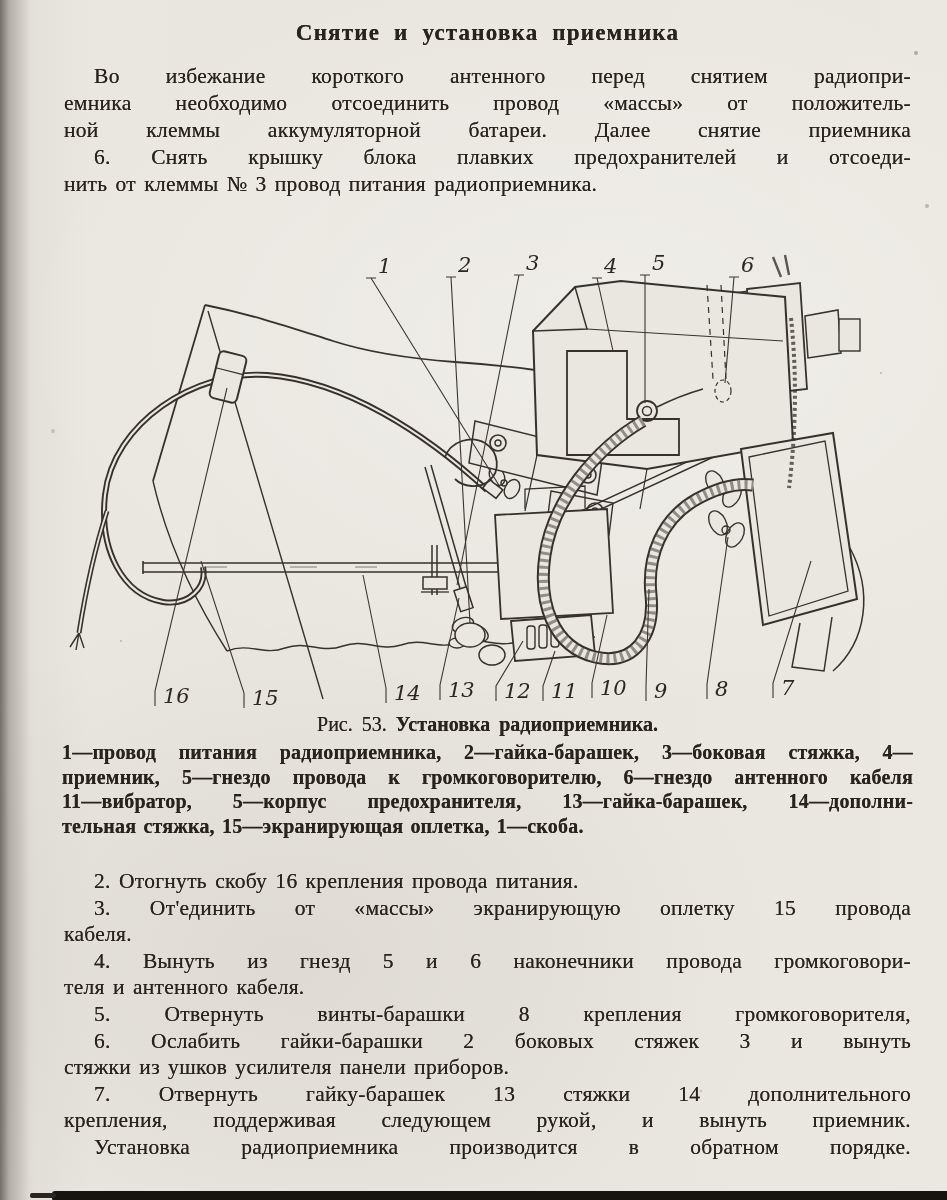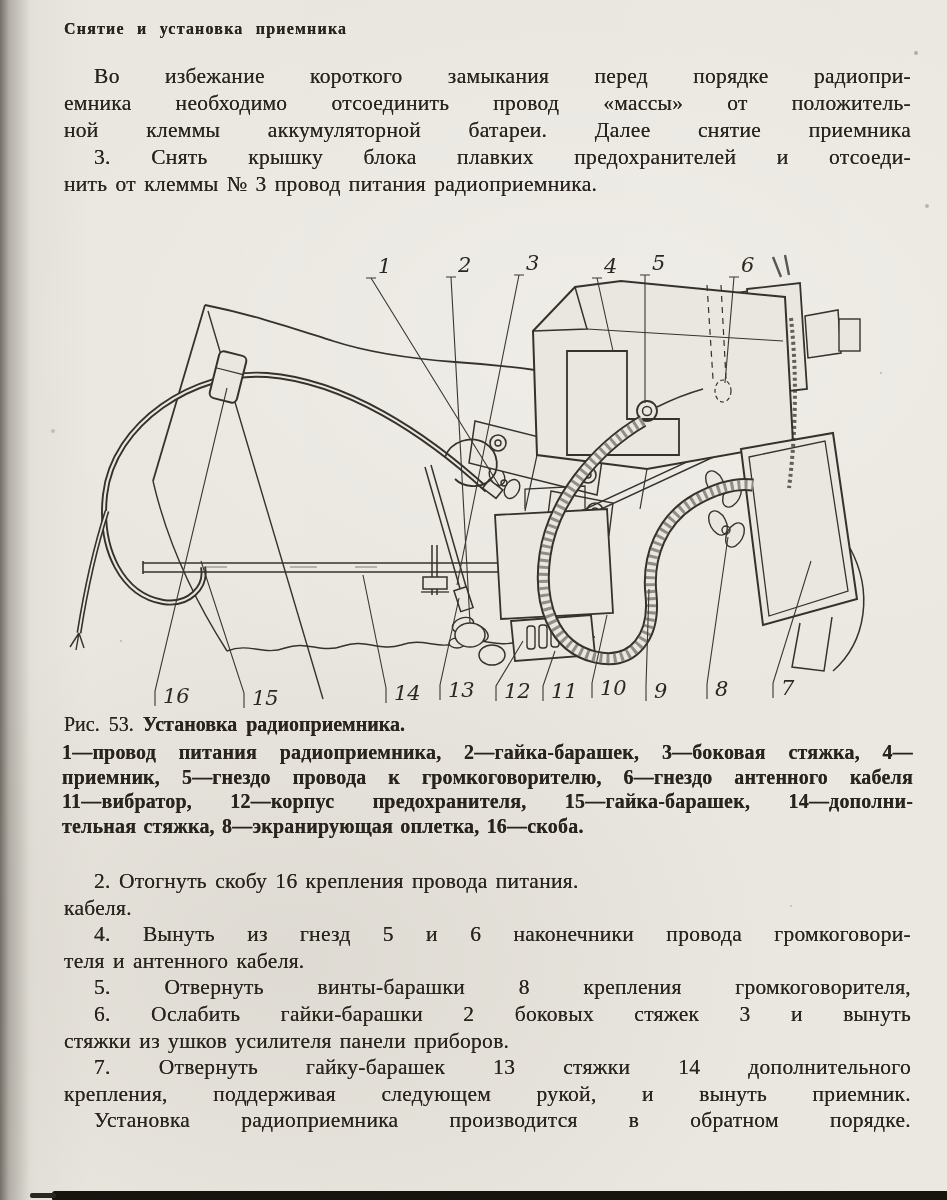--- a/index.html
+++ b/index.html
@@ -13,54 +13,54 @@
   }
   .edge-left{position:absolute;left:0;top:0;bottom:0;width:30px;pointer-events:none;
     background:linear-gradient(90deg,rgba(48,44,38,.55),rgba(48,44,38,.22) 9px,rgba(48,44,38,0) 30px);}
   .bottom-bar{position:absolute;left:52px;right:0;bottom:0;height:9px;background:#17130e;border-radius:3px 0 0 1px;}
   .bottom-bar-nub{position:absolute;left:30px;bottom:2px;width:26px;height:5px;background:#2a251e;border-radius:2px;}
   .specks{position:absolute;left:0;top:0;width:2px;height:2px;background:transparent;border-radius:50%;
     box-shadow:915px 52px 0 1px rgba(70,62,52,.35), 926px 205px 0 1px rgba(70,62,52,.3),
       880px 372px 0 0 rgba(70,62,52,.3), 120px 640px 0 0 rgba(70,62,52,.28),
       790px 905px 0 0 rgba(70,62,52,.25), 52px 430px 0 1px rgba(70,62,52,.22),
       700px 1090px 0 0 rgba(70,62,52,.25);}
-  .title{position:absolute;top:20px;left:64px;right:36px;text-align:left;
-    font-weight:bold;font-size:16px;letter-spacing:1.2px;word-spacing:7px;
+  .title{position:absolute;top:20px;left:64px;right:36px;text-align:center;
+    font-weight:bold;font-size:23px;letter-spacing:1.2px;word-spacing:7px;
     text-shadow:0 0 .4px rgba(40,35,28,.9);}
   .textblock{font-size:21.5px;line-height:27px;letter-spacing:.3px;word-spacing:2.5px;
     text-shadow:0 0 .35px rgba(40,35,28,.85);}
   .intro{position:absolute;top:63px;left:64px;right:36px;}
   .steps{position:absolute;top:868px;left:64px;right:36px;line-height:26.6px;}
   .line{white-space:normal;}
   .line.justify{text-align:justify;text-align-last:justify;}
   .line.indent{text-indent:30px;}
   .figure{position:absolute;top:243px;left:55px;width:890px;height:470px;}
-  .caption{position:absolute;top:713px;left:64px;right:36px;text-align:left;
+  .caption{position:absolute;top:713px;left:64px;right:36px;text-align:center;
     font-size:20px;word-spacing:4px;text-shadow:0 0 .3px rgba(40,35,28,.8);}
   .caption .cap-main{font-weight:bold;}
   .legend{position:absolute;top:740px;left:62px;right:34px;font-size:20px;font-weight:bold;
     line-height:24.6px;letter-spacing:.2px;word-spacing:2px;text-shadow:0 0 .3px rgba(40,35,28,.8);}
   svg .ln{stroke:#36322b;fill:none;}
   svg .fillp{fill:#eae7e0;}
   .callout-label{font-family:"DejaVu Serif",serif;font-style:italic;font-size:21px;fill:#2c2821;}
 </style>
 </head>
 <body>
 
 <div class="page">
   <div class="edge-left"></div>
   <div class="specks"></div>
 
   <div class="title">Снятие и установка приемника</div>
 
   <div class="intro textblock">
-      <div class="line justify indent">Во избежание короткого замыкания перед порядке радиопри-</div>
+      <div class="line justify indent">Во избежание короткого антенного перед снятием радиопри-</div>
       <div class="line justify">емника необходимо отсоединить провод «массы» от положитель-</div>
       <div class="line justify">ной клеммы аккумуляторной батареи. Далее снятие приемника</div>
-      <div class="line justify indent">3. Снять крышку блока плавких предохранителей и отсоеди-</div>
+      <div class="line justify indent">6. Снять крышку блока плавких предохранителей и отсоеди-</div>
       <div class="line">нить от клеммы № 3 провод питания радиоприемника.</div>
     </div>
 
   <div class="figure">
     <svg width="890" height="470" viewBox="0 0 890 470">
 
       <g>
         <path class="ln" stroke-width="1.8" d="M150,62 L98,238"></path>
         <path class="ln" stroke-width="1.8" d="M150,62 C200,72 240,86 278,98 C312,109 360,116 400,119 C430,121 458,124 480,127"></path>
         <path class="ln" stroke-width="1.4" d="M153,68 L268,456"></path>
@@ -212,26 +212,27 @@
 
   <div class="caption">
     <span class="cap-prefix">Рис. 53.</span>
     <span> </span>
     <span class="cap-main">Установка радиоприемника.</span>
   </div>
 
   <div class="legend">
       <div class="line justify">1—провод питания радиоприемника, 2—гайка-барашек, 3—боковая стяжка, 4—</div>
       <div class="line justify">приемник, 5—гнездо провода к громкоговорителю, 6—гнездо антенного кабеля</div>
-      <div class="line justify">11—вибратор, 12—корпус предохранителя, 15—гайка-барашек, 14—дополни-</div>
-      <div class="line">тельная стяжка, 8—экранирующая оплетка, 16—скоба.</div>
+      <div class="line justify">11—вибратор, 5—корпус предохранителя, 13—гайка-барашек, 14—дополни-</div>
+      <div class="line">тельная стяжка, 15—экранирующая оплетка, 1—скоба.</div>
     </div>
 
   <div class="steps textblock">
       <div class="line indent">2. Отогнуть скобу 16 крепления провода питания.</div>
+      <div class="line justify indent">3. От'единить от «массы» экранирующую оплетку 15 провода</div>
       <div class="line">кабеля.</div>
       <div class="line justify indent">4. Вынуть из гнезд 5 и 6 наконечники провода громкоговори-</div>
       <div class="line">теля и антенного кабеля.</div>
       <div class="line justify indent">5. Отвернуть винты-барашки 8 крепления громкоговорителя,</div>
       <div class="line justify indent">6. Ослабить гайки-барашки 2 боковых стяжек 3 и вынуть</div>
       <div class="line">стяжки из ушков усилителя панели приборов.</div>
       <div class="line justify indent">7. Отвернуть гайку-барашек 13 стяжки 14 дополнительного</div>
       <div class="line justify">крепления, поддерживая следующем рукой, и вынуть приемник.</div>
       <div class="line justify indent">Установка радиоприемника производится в обратном порядке.</div>
     </div>

